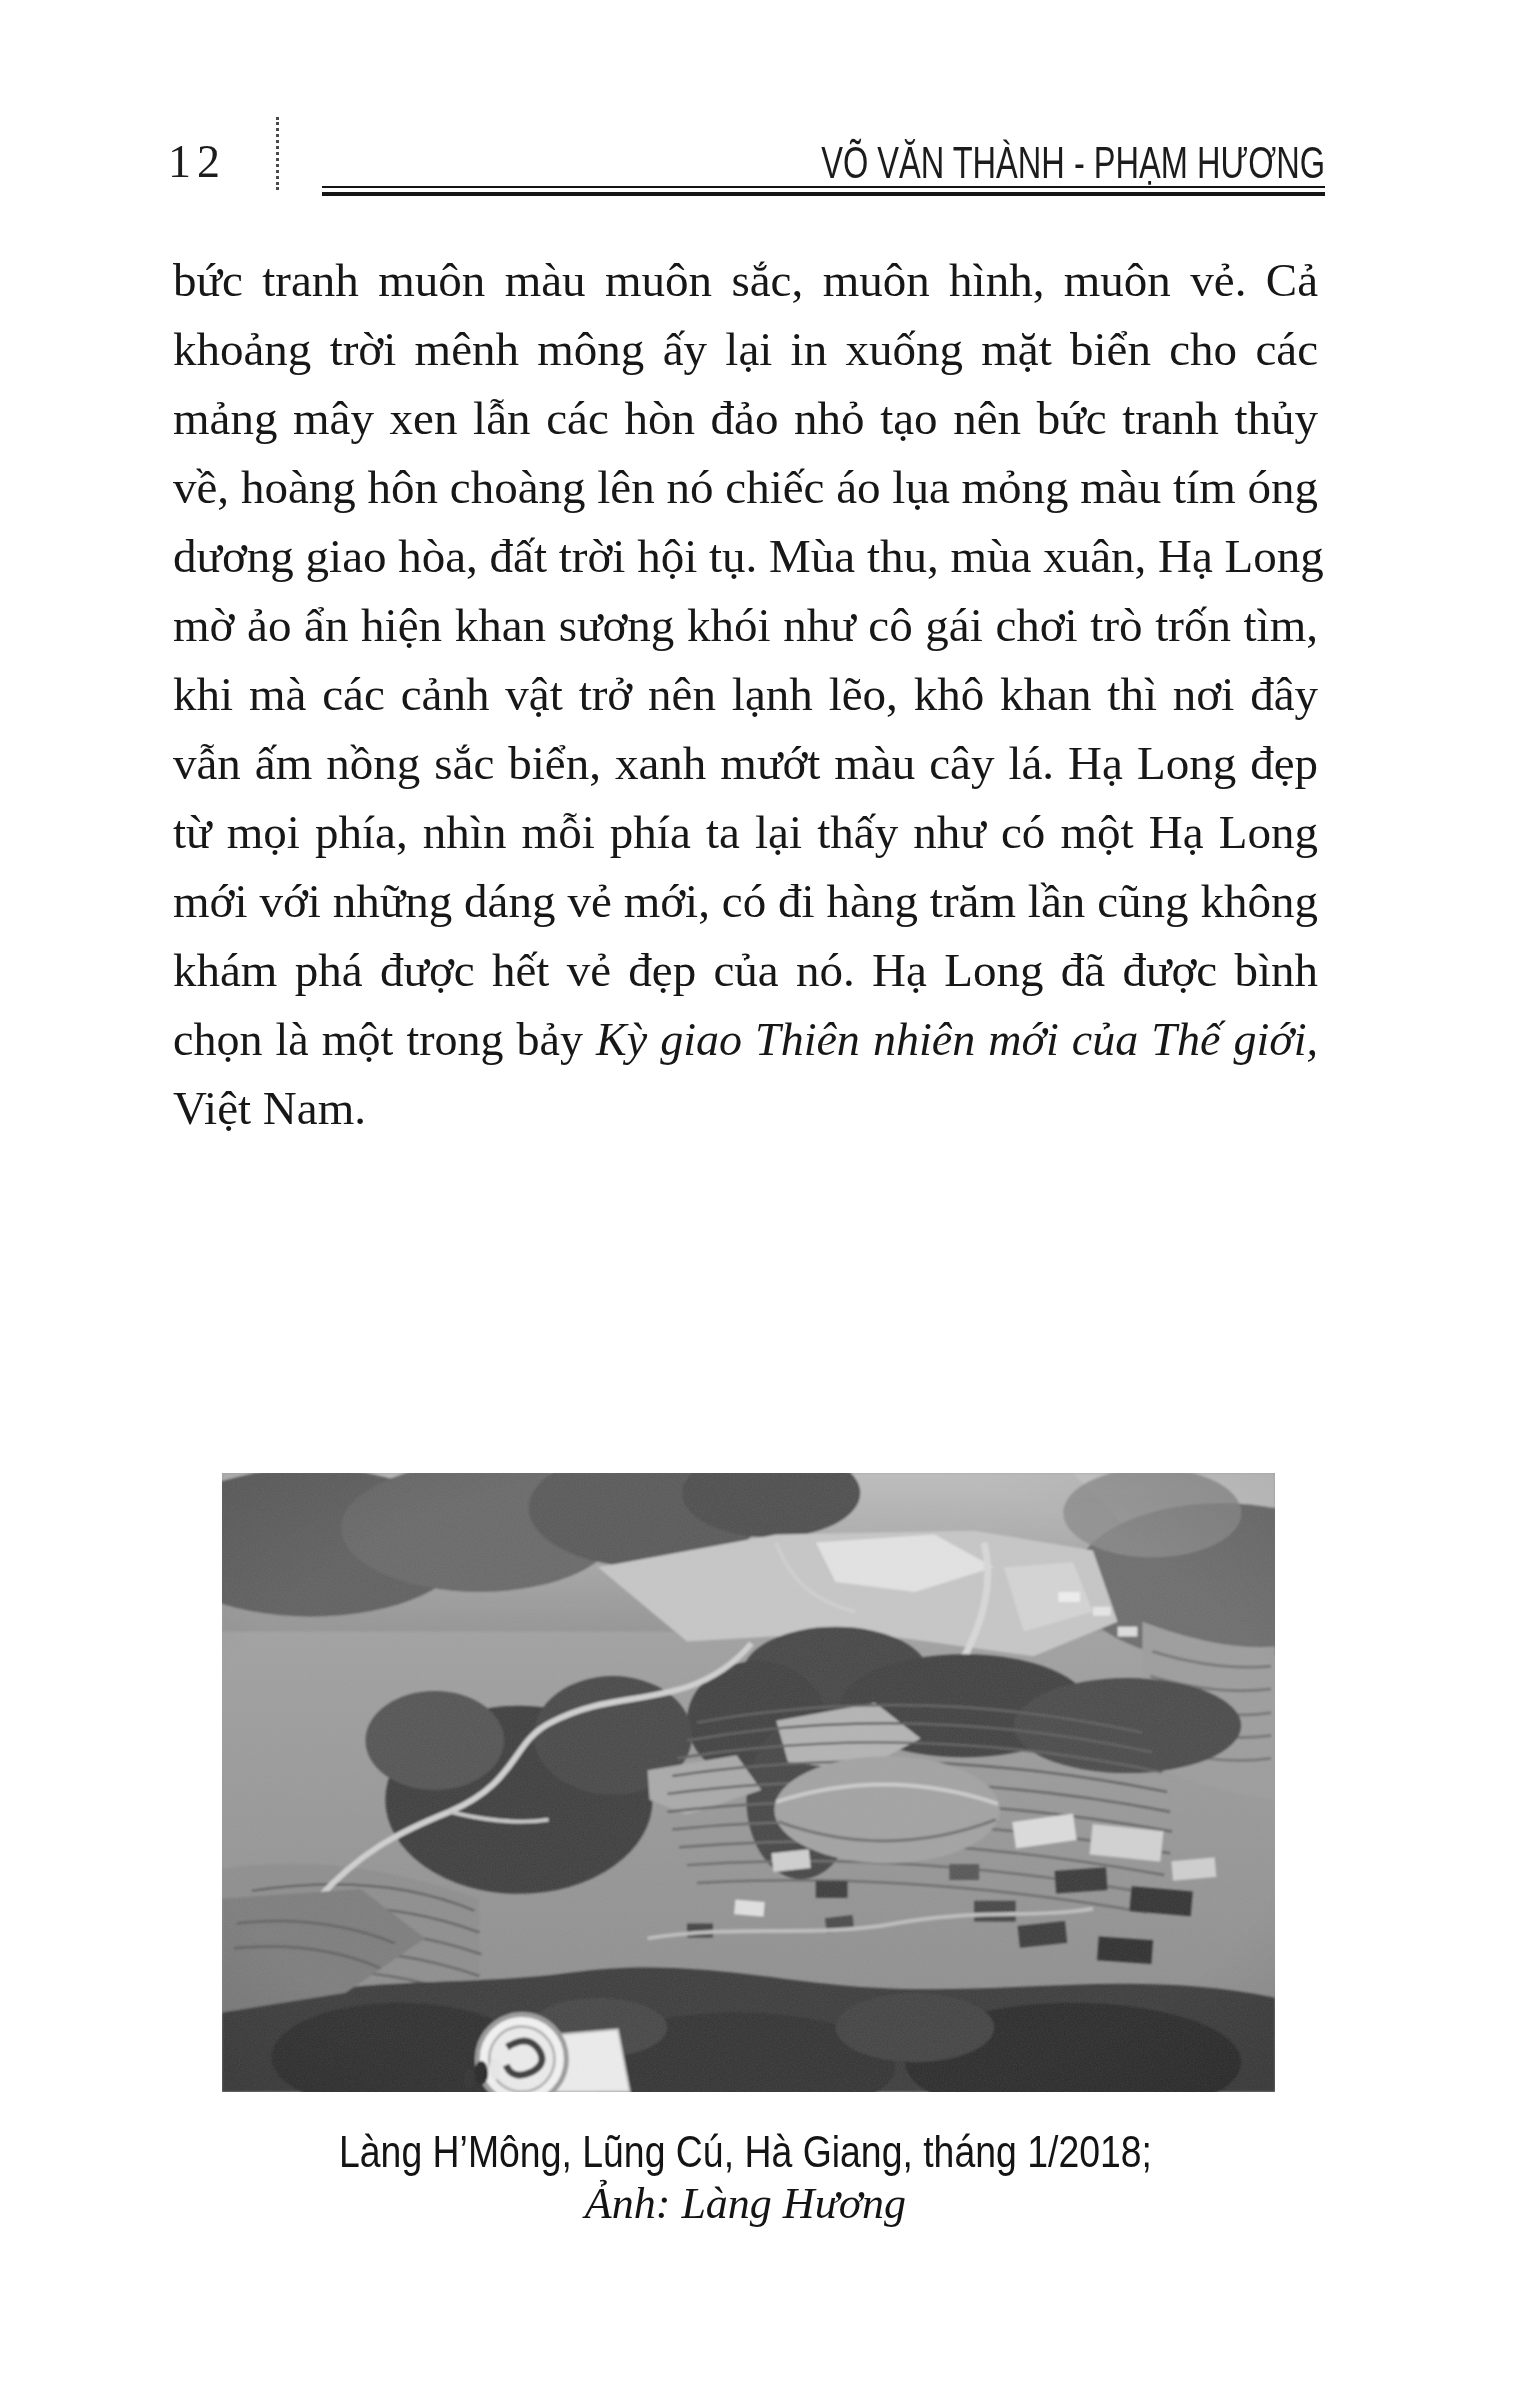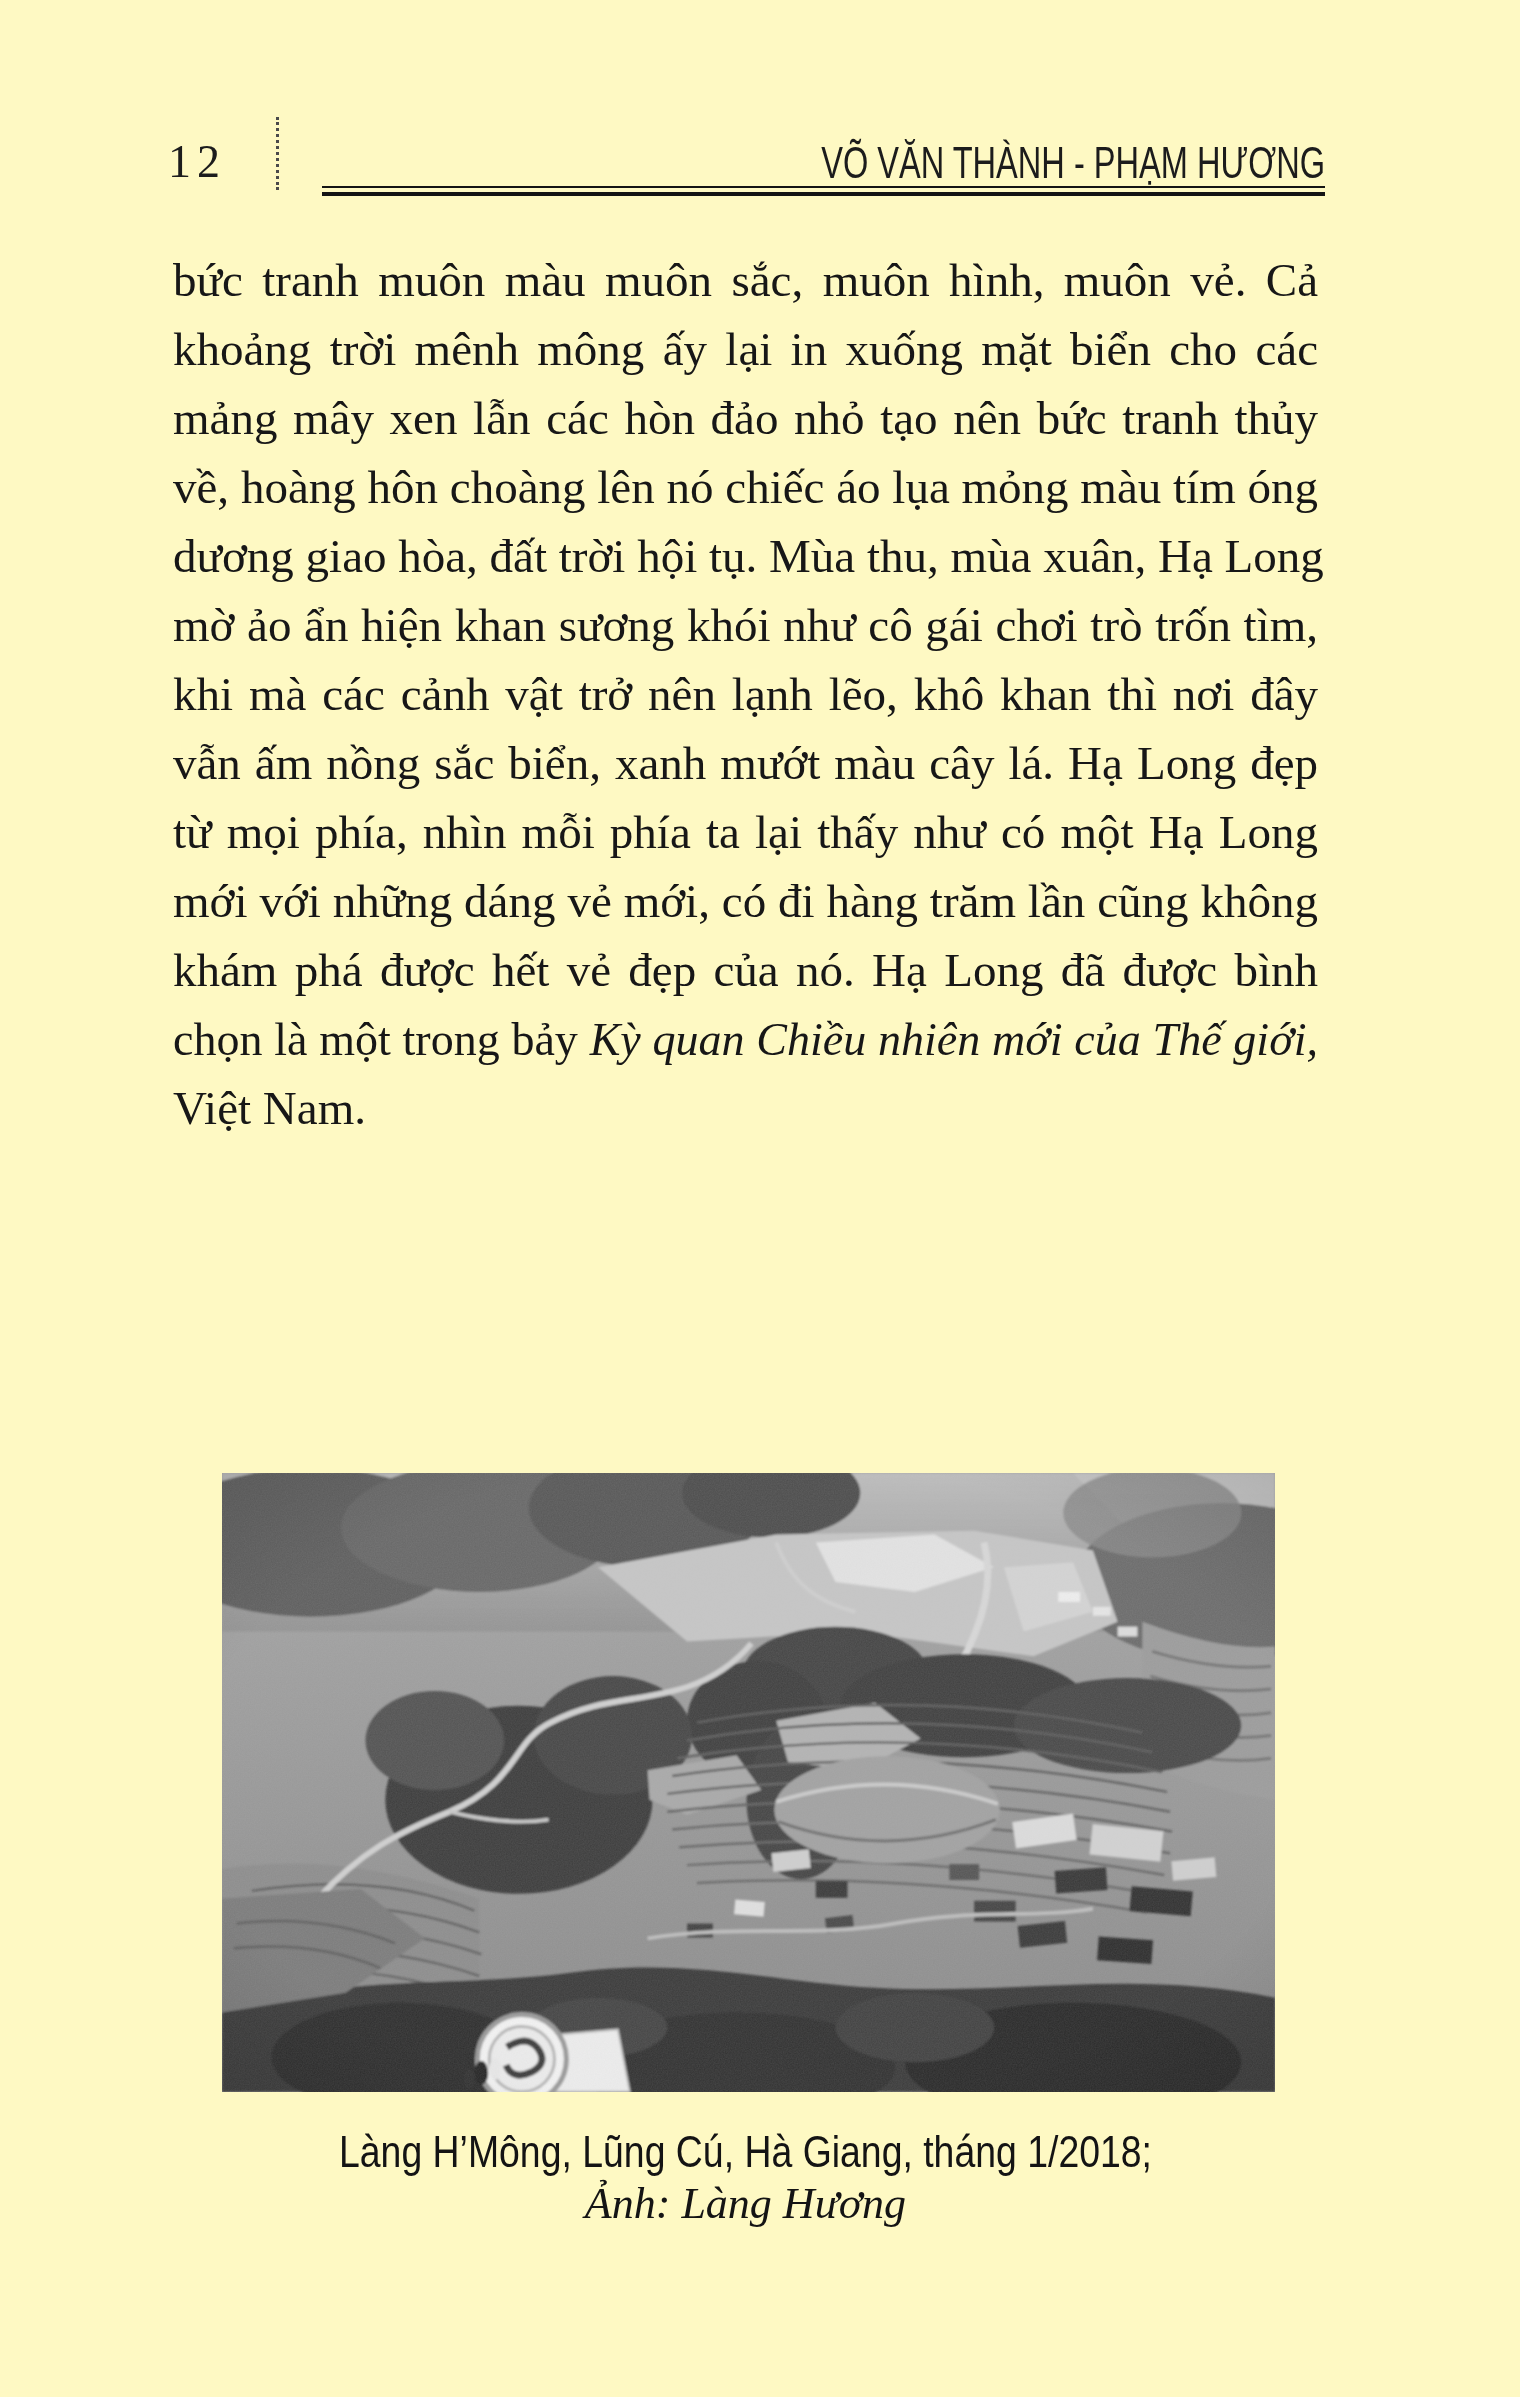--- a/index.html
+++ b/index.html
@@ -1,19 +1,19 @@
 <!DOCTYPE html>
 <html><head>
 <meta charset="utf-8">
 <style>
   html,body{margin:0;padding:0;background:#e9e9e9;}
   .page{
     position:relative;
     width:1521px;height:2398px;
-    background:#fef9c3;
+    background:#ffffff;
     font-family:"Liberation Serif","DejaVu Serif",serif;
     color:#1a1a1a;
     overflow:hidden;
   }
   
   .page-number{
     position:absolute;left:168px;top:135px;
     font-size:46px;letter-spacing:6px;color:#1c1c1c;
   }
   .header-divider{
@@ -85,21 +85,21 @@
     <div class="bline">khoảng trời mênh mông ấy lại in xuống mặt biển cho các</div>
     <div class="bline">mảng mây xen lẫn các hòn đảo nhỏ tạo nên bức tranh thủy</div>
     <div class="bline">về, hoàng hôn choàng lên nó chiếc áo lụa mỏng màu tím óng</div>
     <div class="bline">dương giao hòa, đất trời hội tụ. Mùa thu, mùa xuân, Hạ Long</div>
     <div class="bline">mờ ảo ẩn hiện khan sương khói như cô gái chơi trò trốn tìm,</div>
     <div class="bline">khi mà các cảnh vật trở nên lạnh lẽo, khô khan thì nơi đây</div>
     <div class="bline">vẫn ấm nồng sắc biển, xanh mướt màu cây lá. Hạ Long đẹp</div>
     <div class="bline">từ mọi phía, nhìn mỗi phía ta lại thấy như có một Hạ Long</div>
     <div class="bline">mới với những dáng vẻ mới, có đi hàng trăm lần cũng không</div>
     <div class="bline">khám phá được hết vẻ đẹp của nó. Hạ Long đã được bình</div>
-    <div class="bline" style="font-size: 46px;"><span>chọn là một trong bảy</span> <em>Kỳ quan Chiều nhiên mới của Thế giới,</em></div>
+    <div class="bline" style="font-size: 46px;"><span>chọn là một trong bảy</span> <em>Kỳ giao Thiên nhiên mới của Thế giới,</em></div>
     <div class="bline lastline">Việt Nam.</div>
   </div>
 
   <div class="figure-photo">
     <svg width="1053" height="619" viewBox="0 0 1064 625" xmlns="http://www.w3.org/2000/svg">
       <defs>
         <linearGradient id="skyG" x1="0" y1="0" x2="0" y2="1">
           <stop offset="0" stop-color="#bdbdbd"></stop>
             <stop offset="1" stop-color="#949494"></stop>
         </linearGradient>

